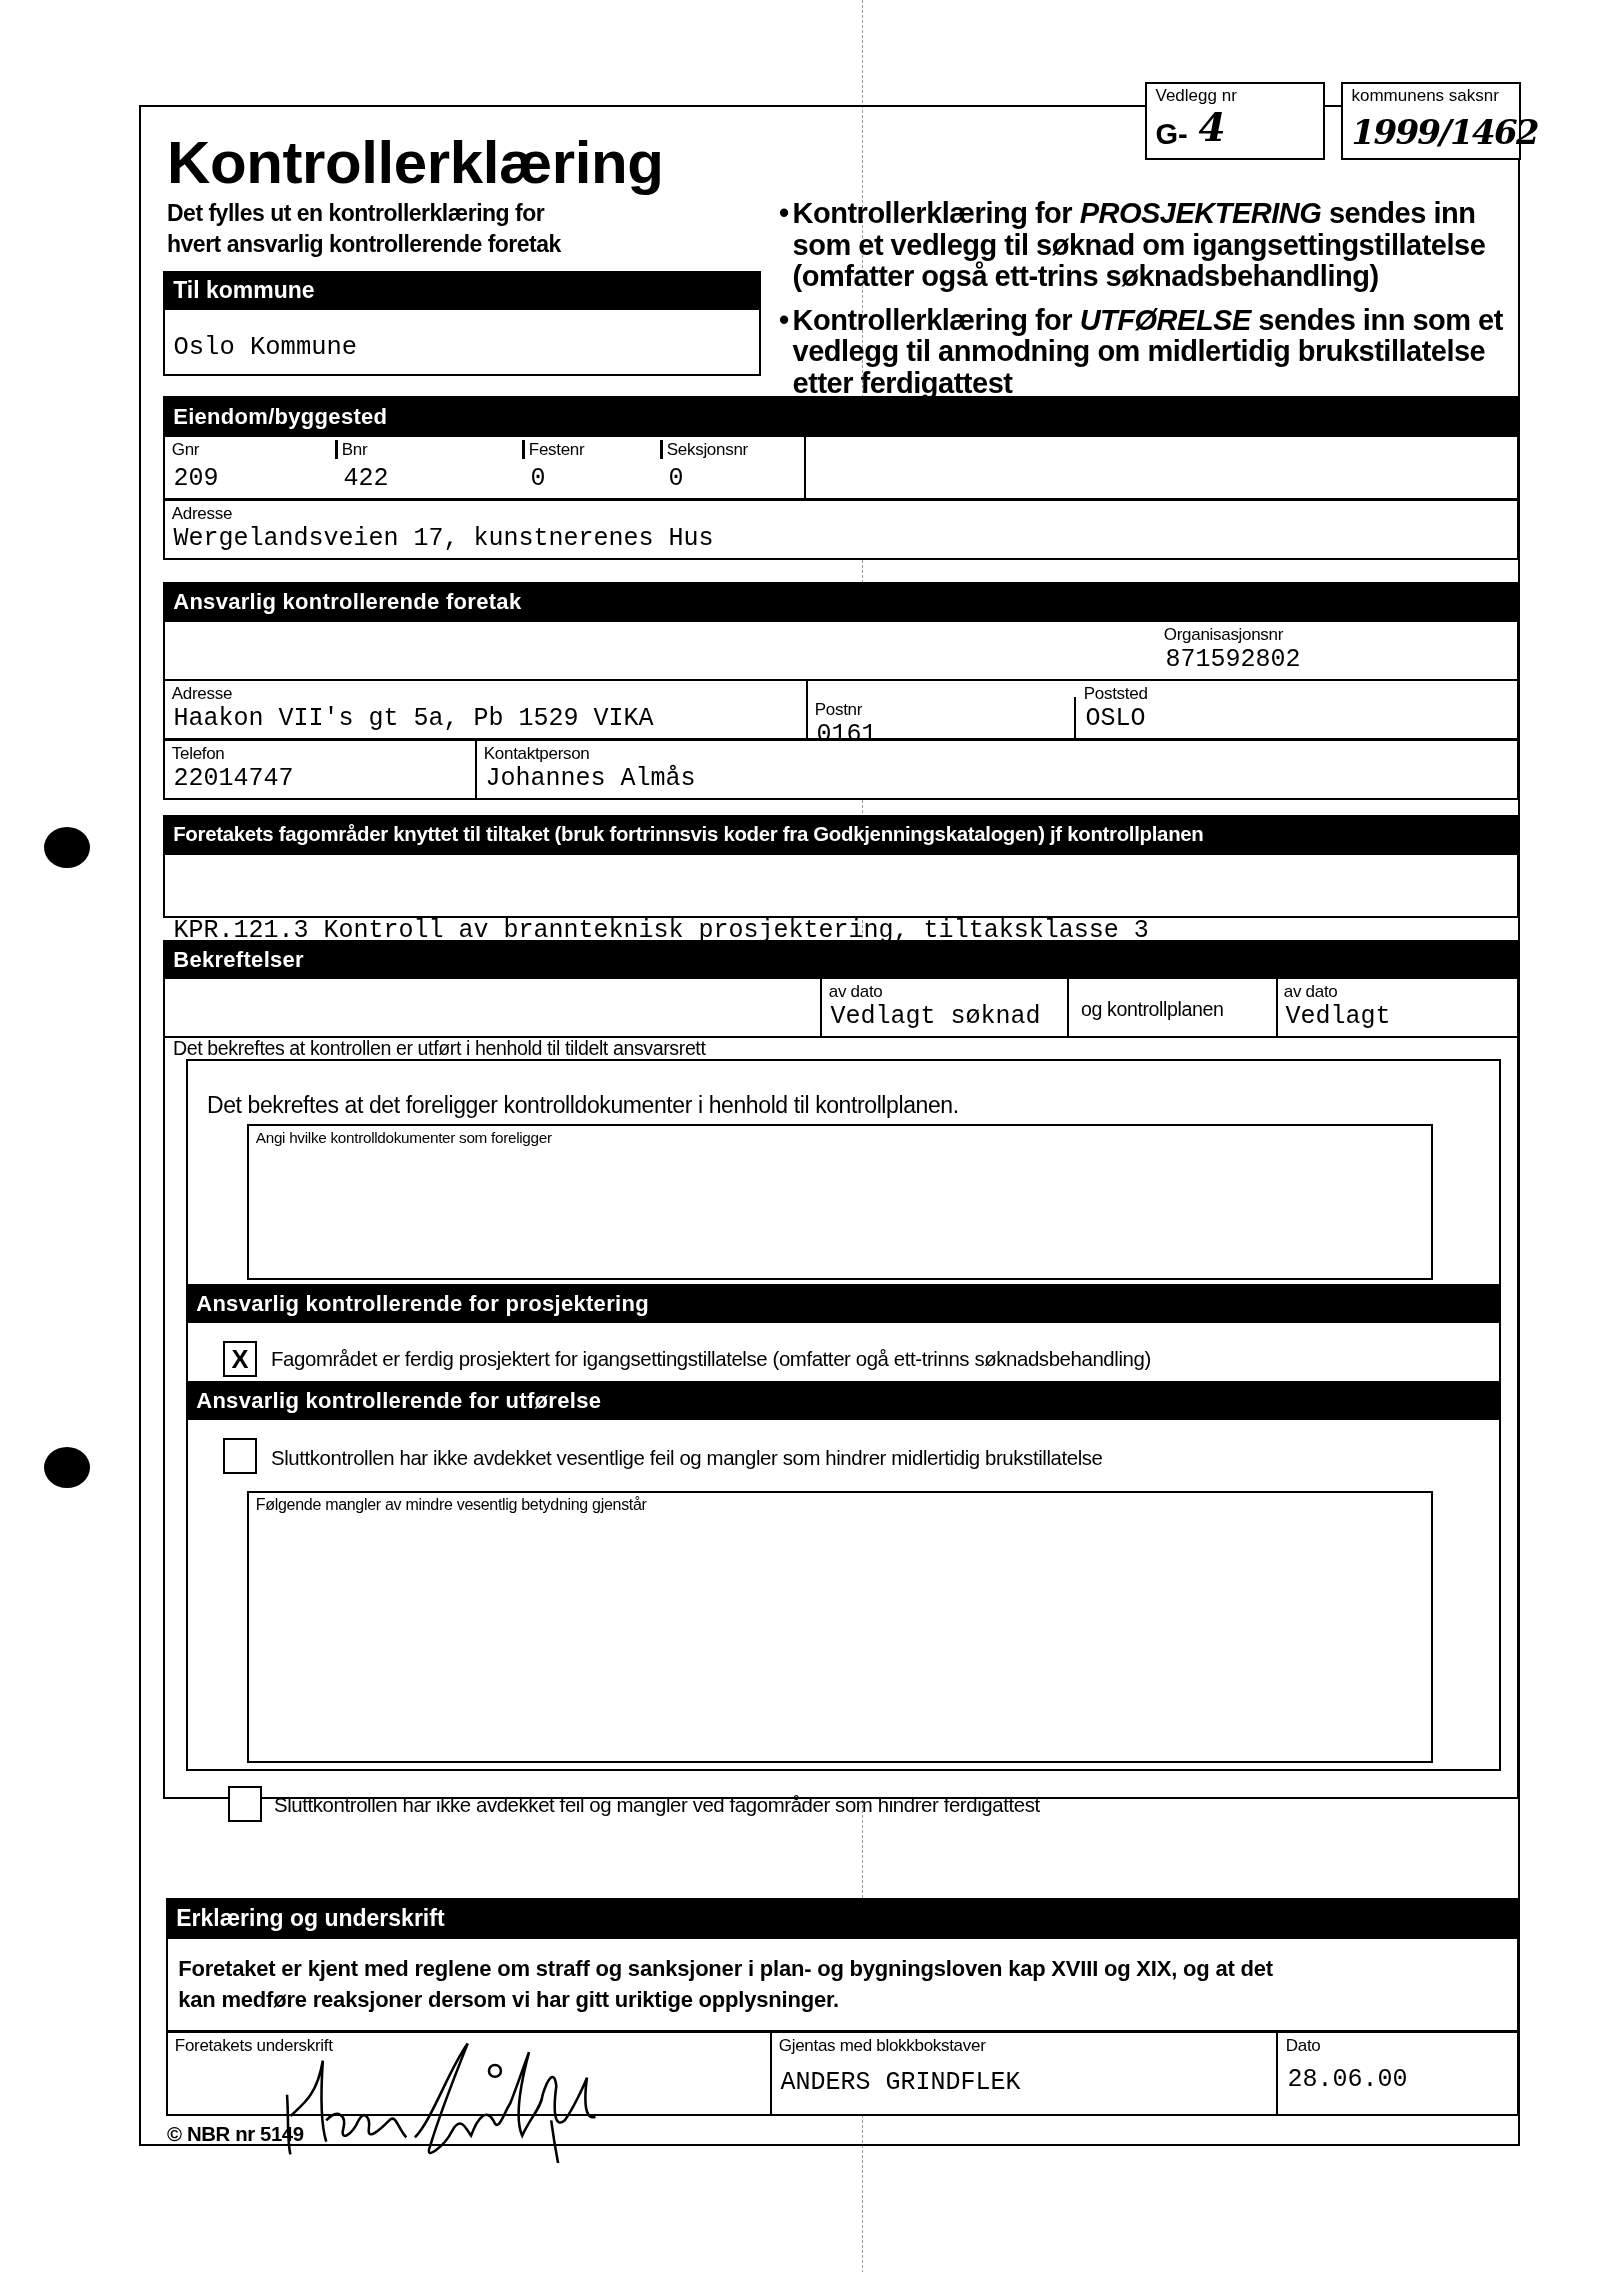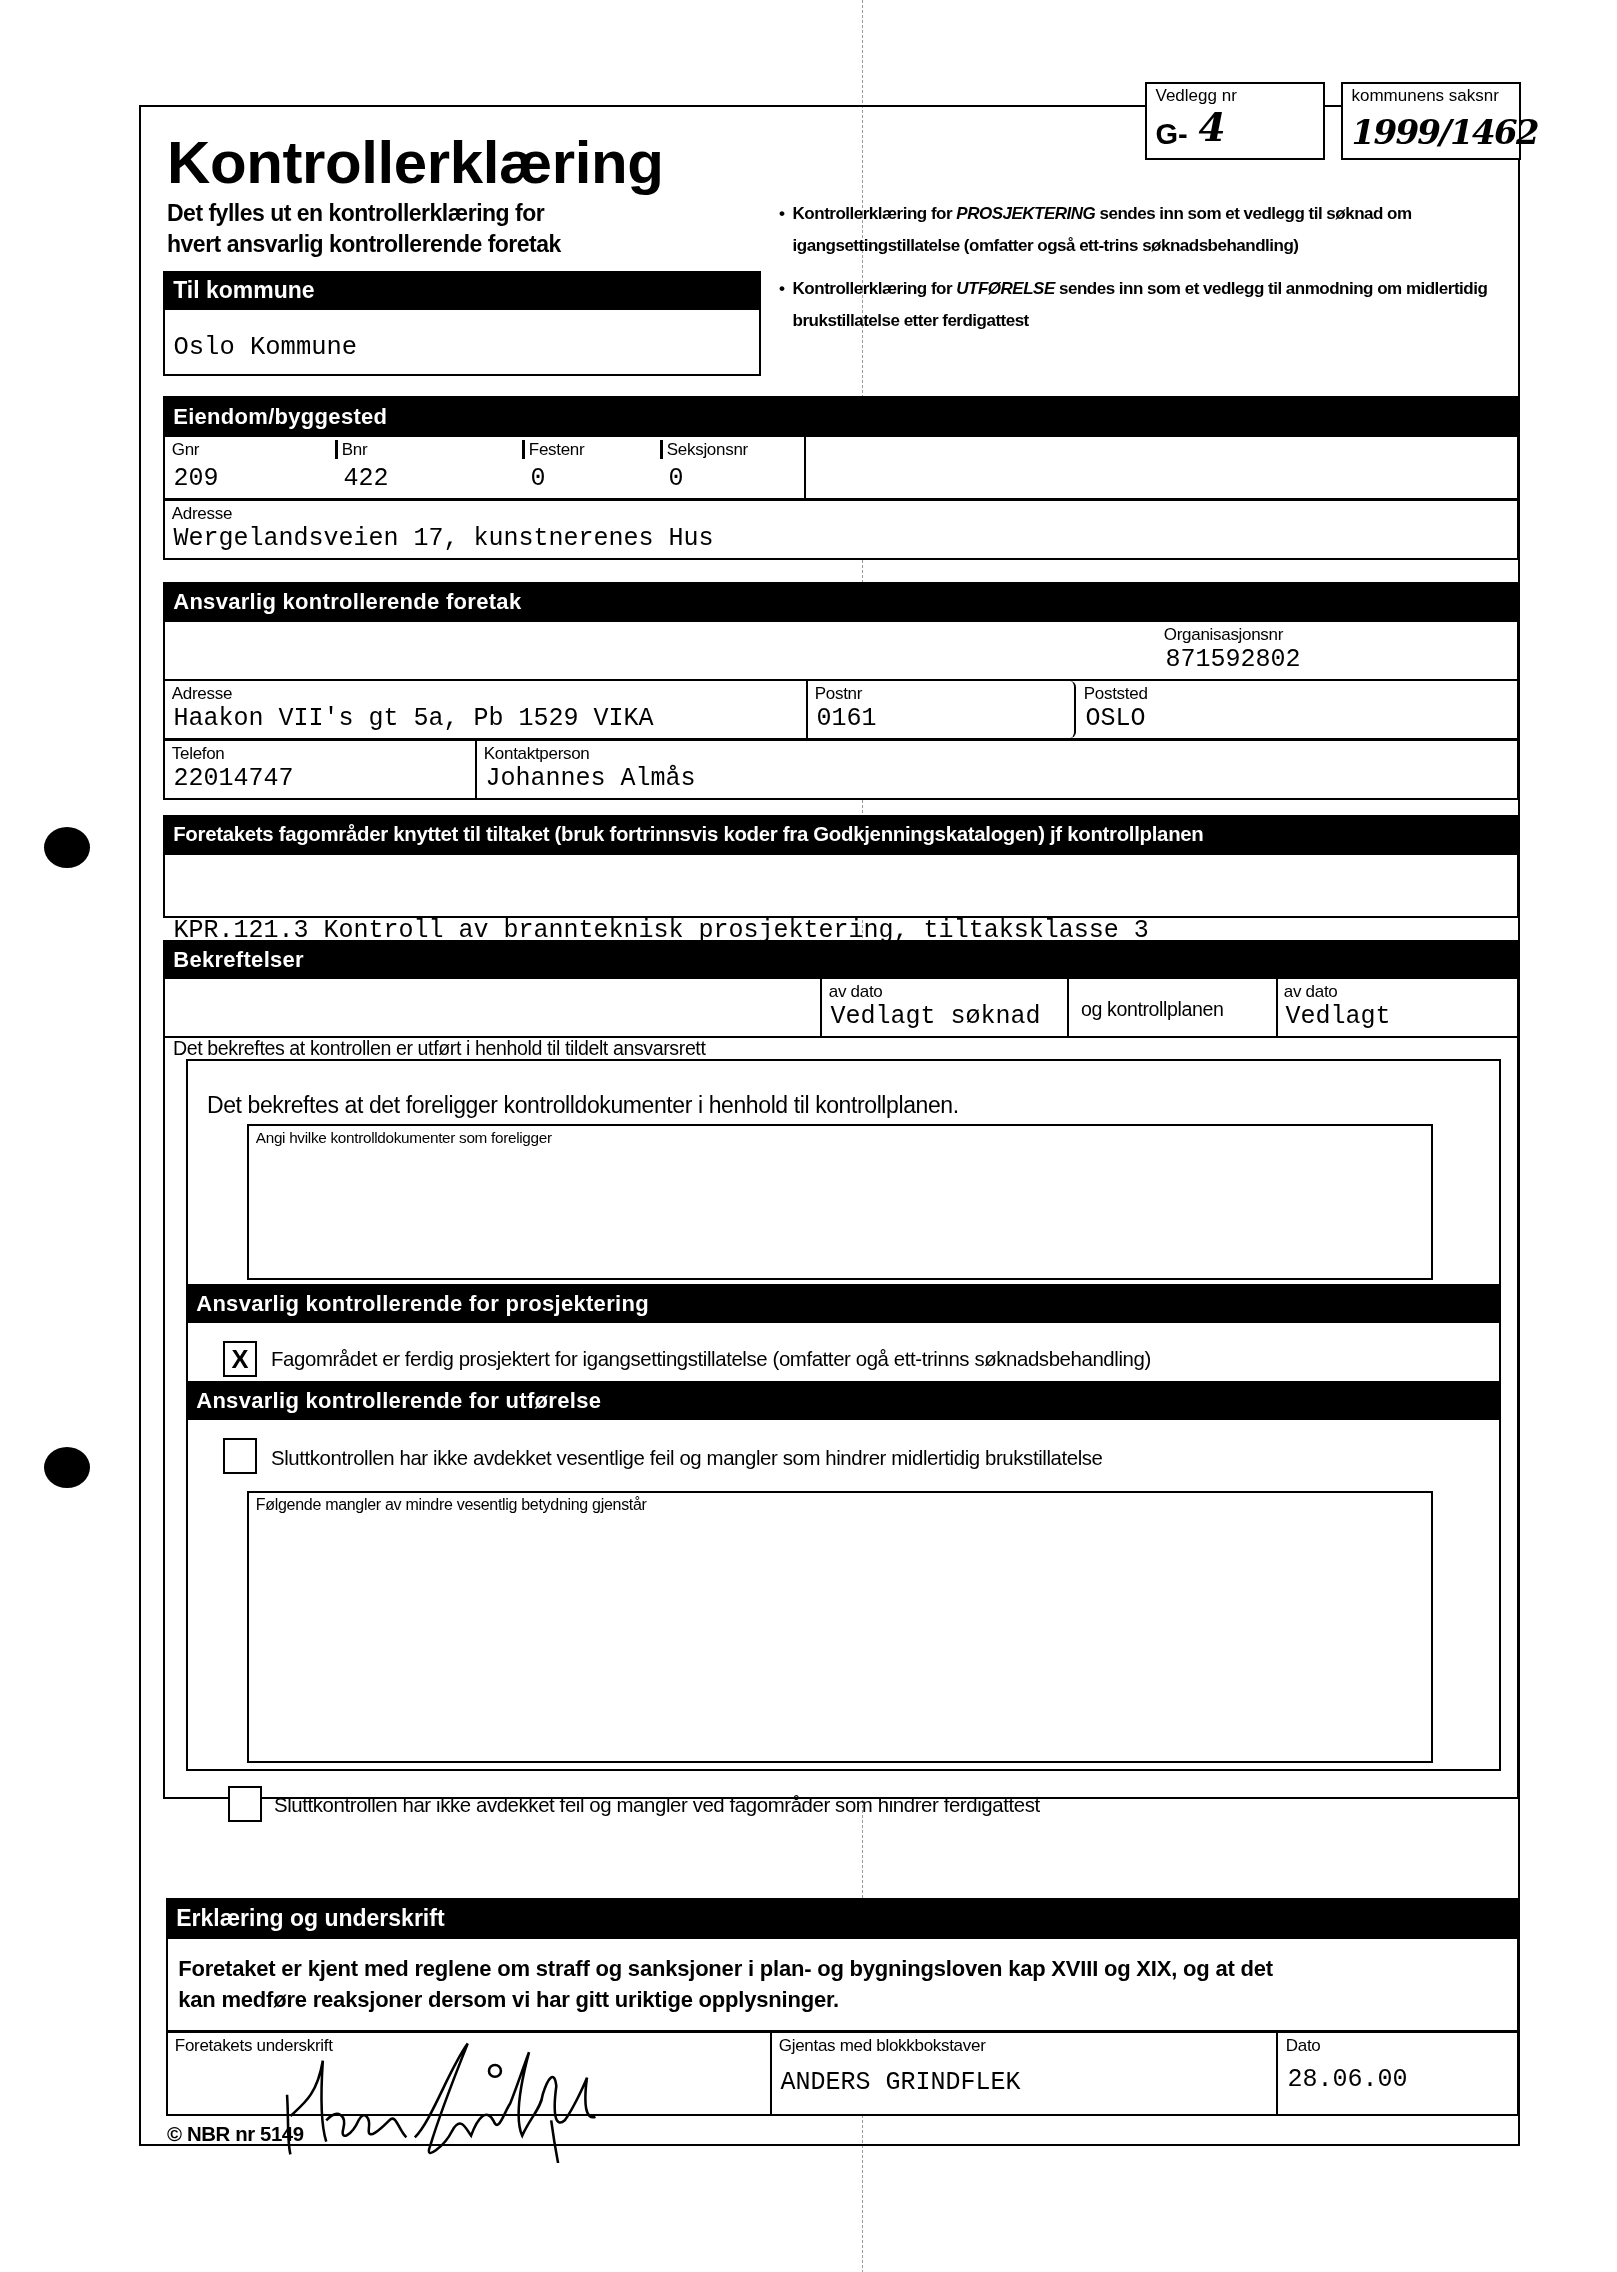--- a/index.html
+++ b/index.html
@@ -5,21 +5,21 @@
   html, body { margin:0; padding:0; background:#ffffff; }
   body { width:1617px; height:2273px; position:relative; overflow:hidden;
          font-family:"Liberation Sans", sans-serif; color:#000; }
   .abs { position:absolute; }
   .frame { position:absolute; left:139px; top:105px; width:1381px; height:2041px; border:2.6px solid #000; box-sizing:border-box; }
   .fold { position:absolute; left:862px; top:0; width:0; height:2273px; border-left:0.9px dashed #9a9a9a; }
   .hole { position:absolute; width:46px; height:41px; border-radius:50%; background:#000; }
 
   .title { font-weight:bold; font-size:60px; letter-spacing:-0.4px; }
   .subtitle { font-weight:bold; font-size:23px; line-height:31px; letter-spacing:-0.5px; }
-  .bullets { font-weight:bold; font-size:17px; line-height:31.5px; letter-spacing:-0.5px; }
+  .bullets { font-weight:bold; font-size:29px; line-height:31.5px; letter-spacing:-0.5px; }
   .bullets em { font-style:italic; }
   .bullet-item { position:relative; padding-left:13.6px; }
   .bullet-item::before { content:"\2022"; position:absolute; left:0; top:0; }
 
   .smallbox { position:absolute; border:2.6px solid #000; background:#fff; box-sizing:border-box; }
   .smallbox .lbl { font-size:17px; padding:1.7px 8.5px; }
   .smallbox .hand { font-family:"DejaVu Serif", serif; font-style:italic; font-size:39px; font-weight:bold; padding-left:8.5px; line-height:39px; letter-spacing:-1.7px; }
 
   .hdr { position:absolute; background:#000; color:#fff; font-weight:bold; font-size:22px; letter-spacing:0.3px; box-sizing:border-box; padding:0 10.2px; display:flex; align-items:center; }
   .hdr.narrow { letter-spacing:-0.3px; }
@@ -107,21 +107,21 @@
   <div class="abs" style="left:992px;top:0;width:358px;height:100%;">
     <div class="flabel">Organisasjonsnr</div>
     <div class="fval">871592802</div>
   </div>
 </div>
 <div class="box" style="left:163px;top:679px;width:1356px;height:61px;">
   <div class="abs" style="left:0;top:0;width:643px;height:100%;border-right:2.6px solid #000;box-sizing:border-box;">
     <div class="flabel">Adresse</div>
     <div class="fval">Haakon VII's gt 5a, Pb 1529 VIKA</div>
   </div>
-  <div class="abs" style="left:643px;top:0;width:268px;height:100%;border-right:2.6px solid #000;box-sizing:border-box;border-radius:6px;">
+  <div class="abs" style="left:643px;top:16px;width:268px;height:100%;border-right:2.6px solid #000;box-sizing:border-box;">
     <div class="flabel">Postnr</div>
     <div class="fval">0161</div>
   </div>
   <div class="abs" style="left:912px;top:0;width:439px;height:100%;">
     <div class="flabel">Poststed</div>
     <div class="fval">OSLO</div>
   </div>
 </div>
 <div class="box" style="left:163px;top:739px;width:1356px;height:61px;">
   <div class="abs" style="left:0;top:0;width:312px;height:100%;border-right:2.6px solid #000;box-sizing:border-box;">

